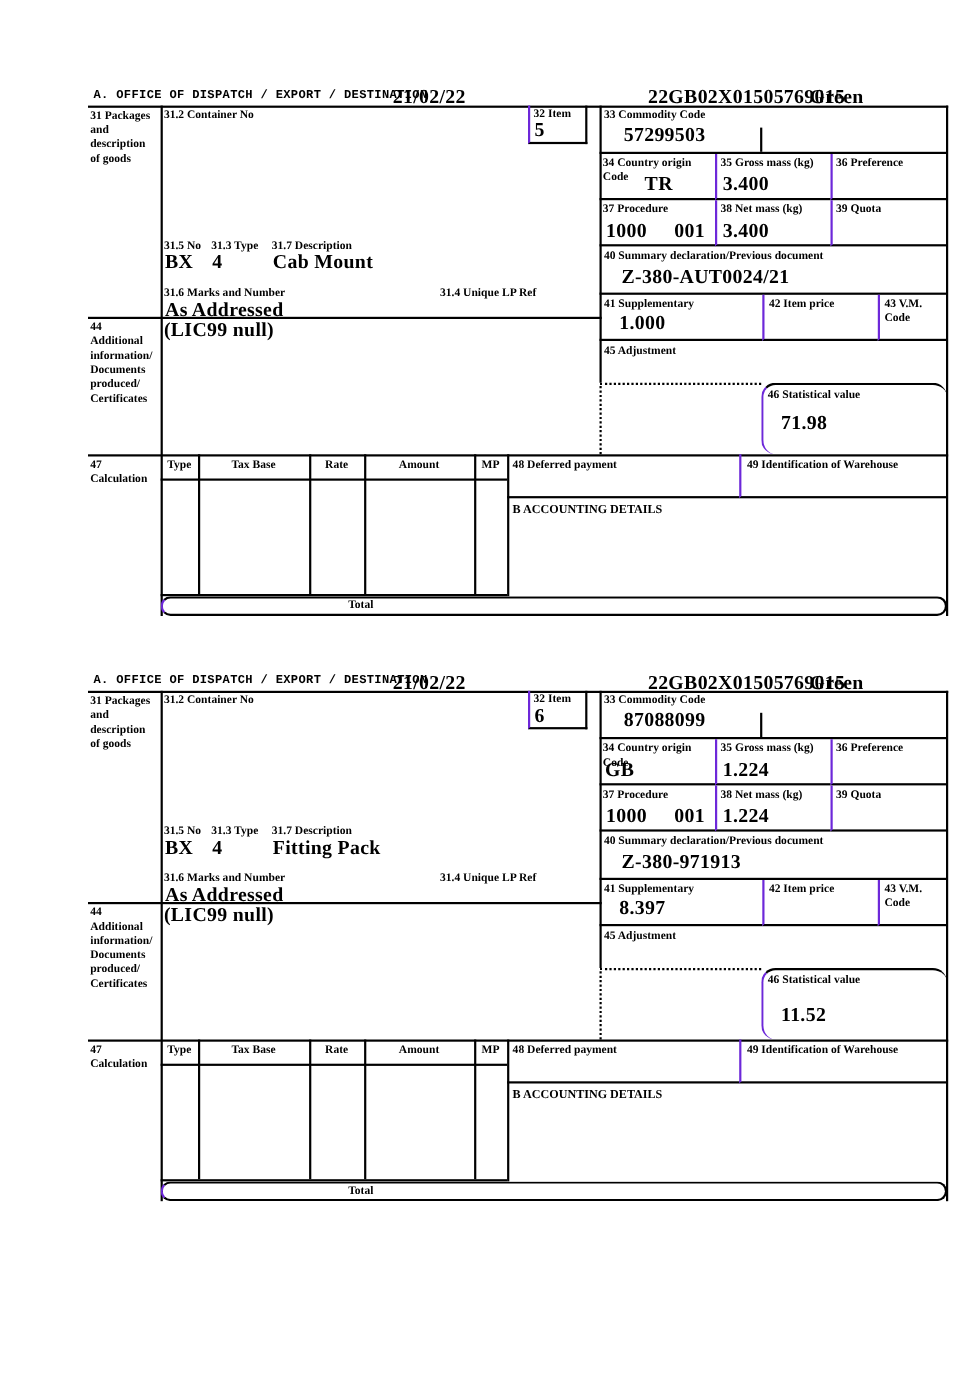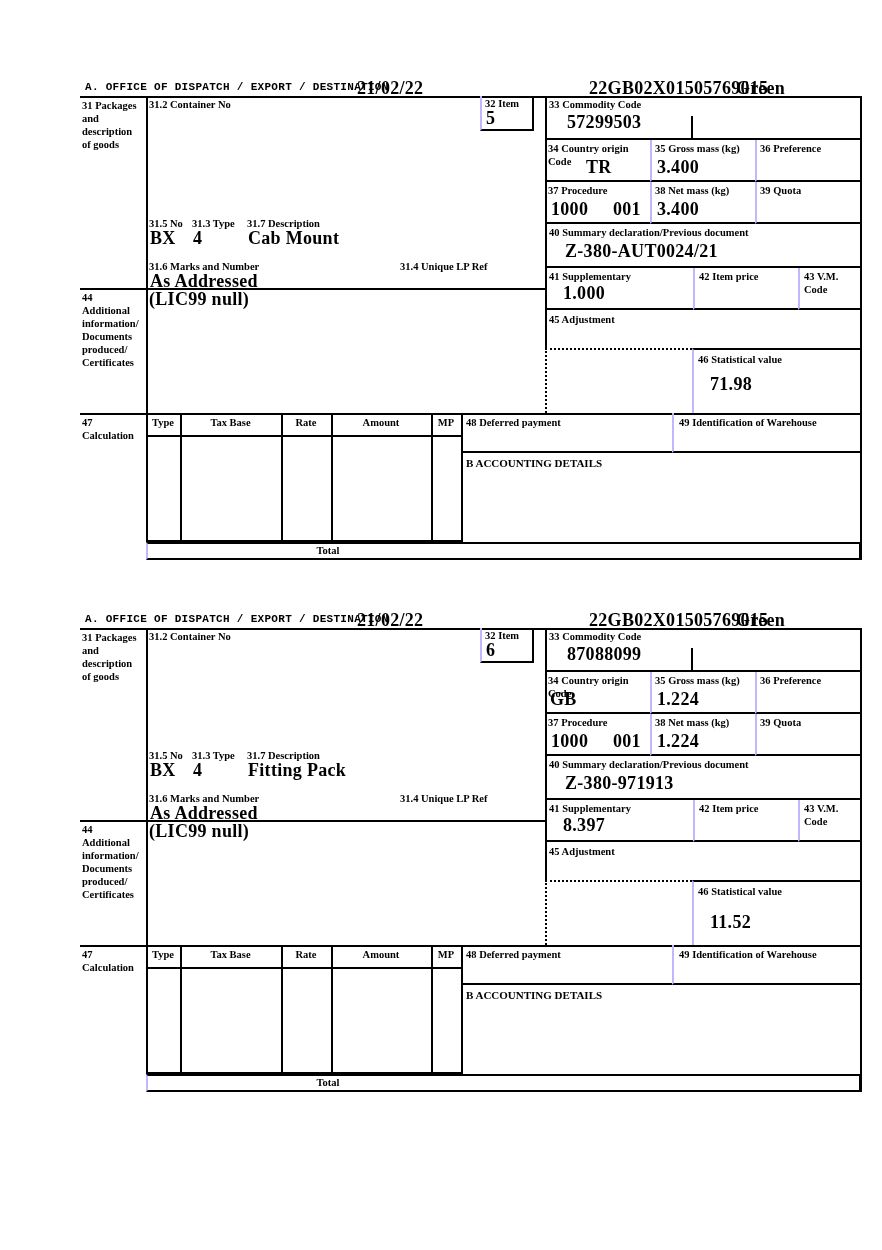--- a/index.html
+++ b/index.html
@@ -9,22 +9,22 @@
   }
   .sheet{position:absolute;left:80px;width:782px;height:484px;}
   #forms .sheet:nth-of-type(1){top:78px;}
   #forms .sheet:nth-of-type(2){top:610px;}
   .lbl{position:absolute;font-size:10.5px;font-weight:bold;line-height:13px;white-space:pre-line;}
   .val{position:absolute;font-size:18px;font-weight:bold;white-space:nowrap;letter-spacing:.3px;}
   .hline{position:absolute;border-top:2px solid #000;height:0;}
   .vline{position:absolute;border-left:2px solid #000;width:0;}
   .box{position:absolute;box-sizing:border-box;}
   .bb{border-bottom:2px solid #000;}
-  .bl{border-left:2px solid #c4b5fd;}
-  .bt{border-top:2px solid #000;}
+  .bl{border-left:2px solid #6d28d9;}
+  .bt{border-top:2px solid #000;border-radius:13px;}
   .br{border-right:2px solid #000;}
   .dotted-tl{border-top:2px dotted #000;border-left:2px dotted #000;}
   .office{font-size:11px;letter-spacing:.3px;white-space:nowrap;font-family:Liberation Mono, monospace;}
   .th{position:absolute;top:4px;text-align:center;font-size:10.5px;font-weight:bold;}
 </style>
 </head>
 <body>
 
 <div id="forms">
   <div class="sheet">

